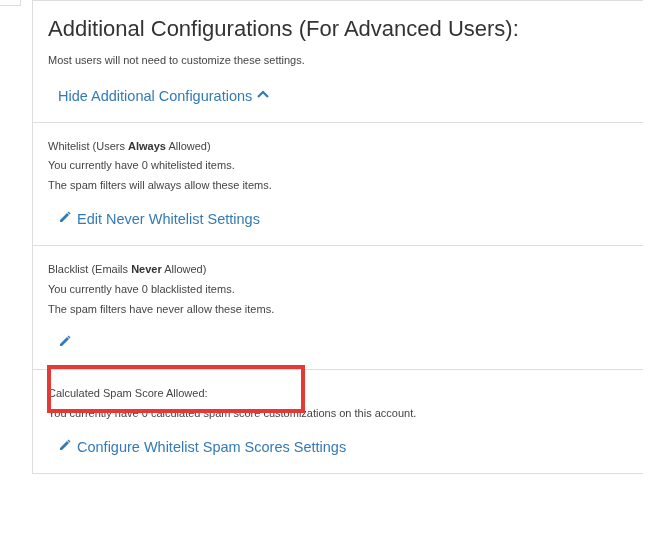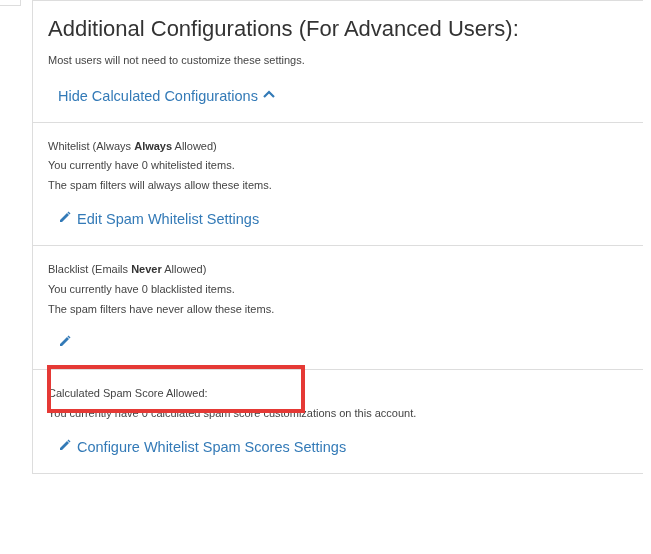--- a/index.html
+++ b/index.html
@@ -95,44 +95,44 @@
 
 <div class="left-stub"></div>
 
 <div class="panel">
 
   <div class="section">
     <h2 class="section-heading">Additional Configurations (For Advanced Users):</h2>
     <p class="section-text">Most users will not need to customize these settings.</p>
     <div class="action-row-header">
       <a class="link">
-        <span>Hide Calculated Configurations</span>
+        <span>Hide Additional Configurations</span>
         <span class="icon">
           <svg width="12" height="12" viewBox="0 0 12 12">
               <path d="M1 8 L6 3 L11 8" stroke="#337ab7" stroke-width="2.2" fill="none"></path>
             </svg>
         </span>
       </a>
     </div>
   </div>
 
   <div class="section">
     <p class="section-text">
-      <span class="whitelist-text">Whitelist (Always </span><strong>Always</strong><span class="whitelist-text"> Allowed)</span>
+      <span class="whitelist-text">Whitelist (Users </span><strong>Always</strong><span class="whitelist-text"> Allowed)</span>
     </p>
     <p class="section-text">You currently have 0 whitelisted items.</p>
     <p class="section-text">The spam filters will always allow these items.</p>
     <div class="action-row">
       <a class="link">
         <span class="icon">
           <svg width="14" height="14" viewBox="0 0 14 14">
               <path d="M2 12 L2 10 L9 3 L11 5 L4 12 Z M9.5 2.5 L11.5 4.5 L12.5 3.5 L10.5 1.5 Z" fill="#337ab7"></path>
             </svg>
         </span>
-        <span>Edit Spam Whitelist Settings</span>
+        <span>Edit Never Whitelist Settings</span>
       </a>
     </div>
   </div>
 
   <div class="section">
     <p class="section-text">
       <span class="blacklist-text">Blacklist (Emails </span><strong>Never</strong><span class="blacklist-text"> Allowed)</span>
     </p>
     <p class="section-text">You currently have 0 blacklisted items.</p>
     <p class="section-text">The spam filters have never allow these items.</p>

